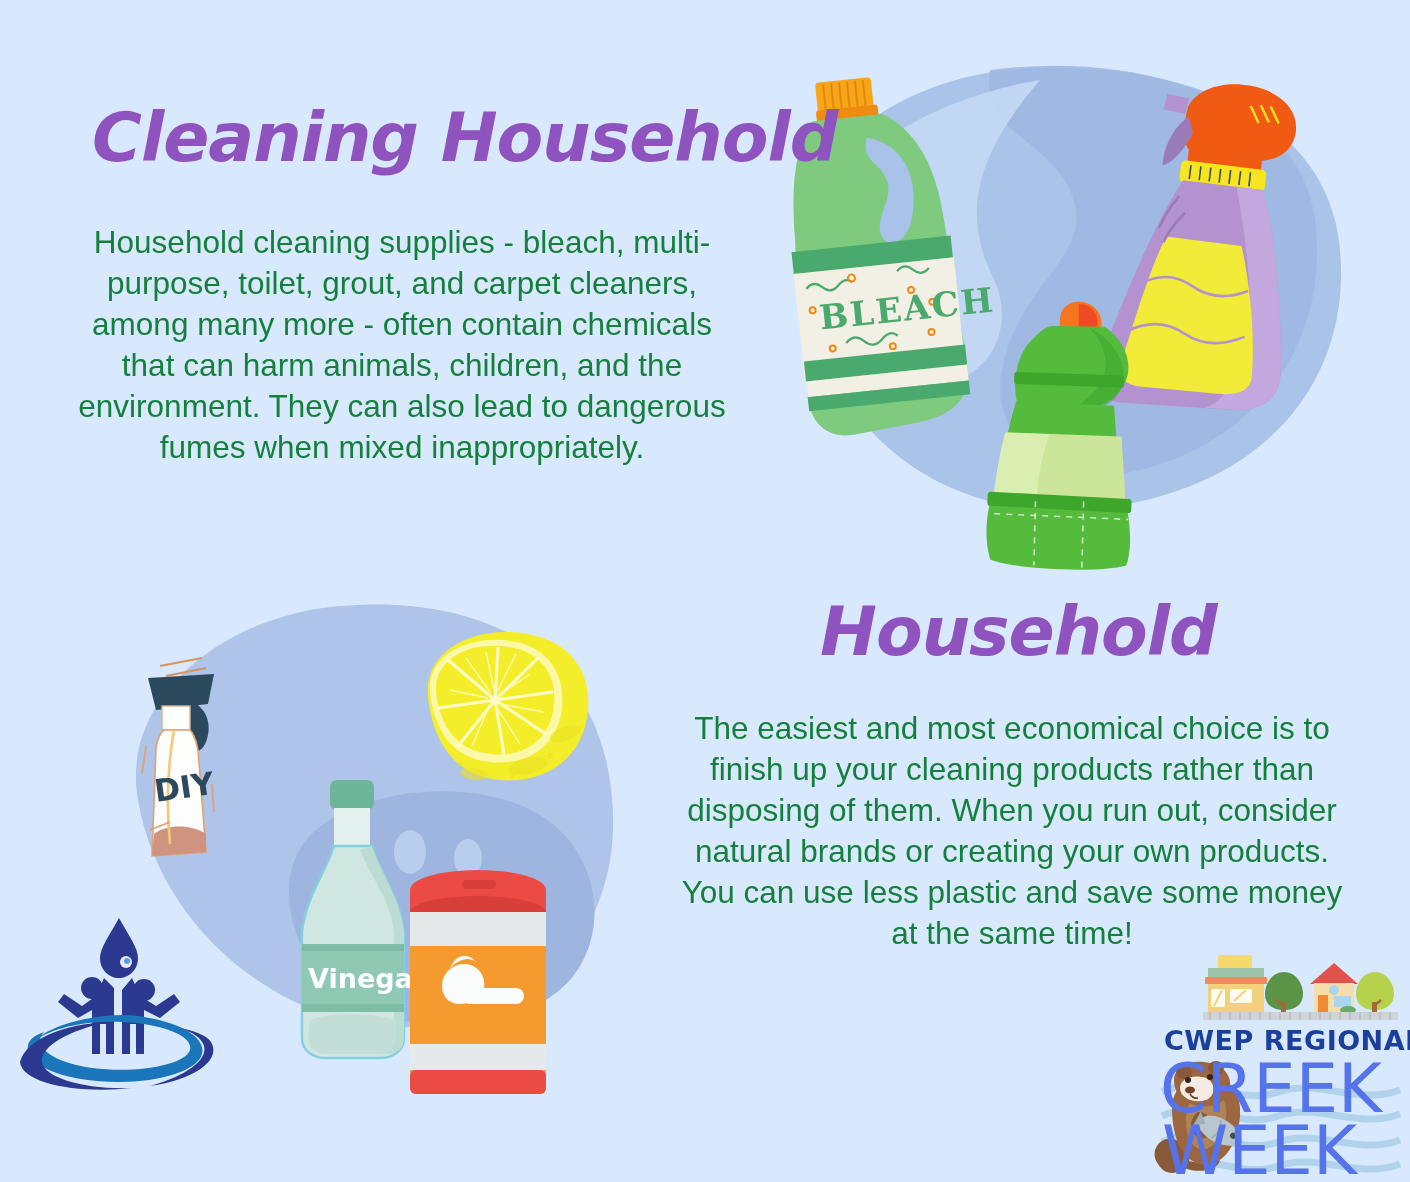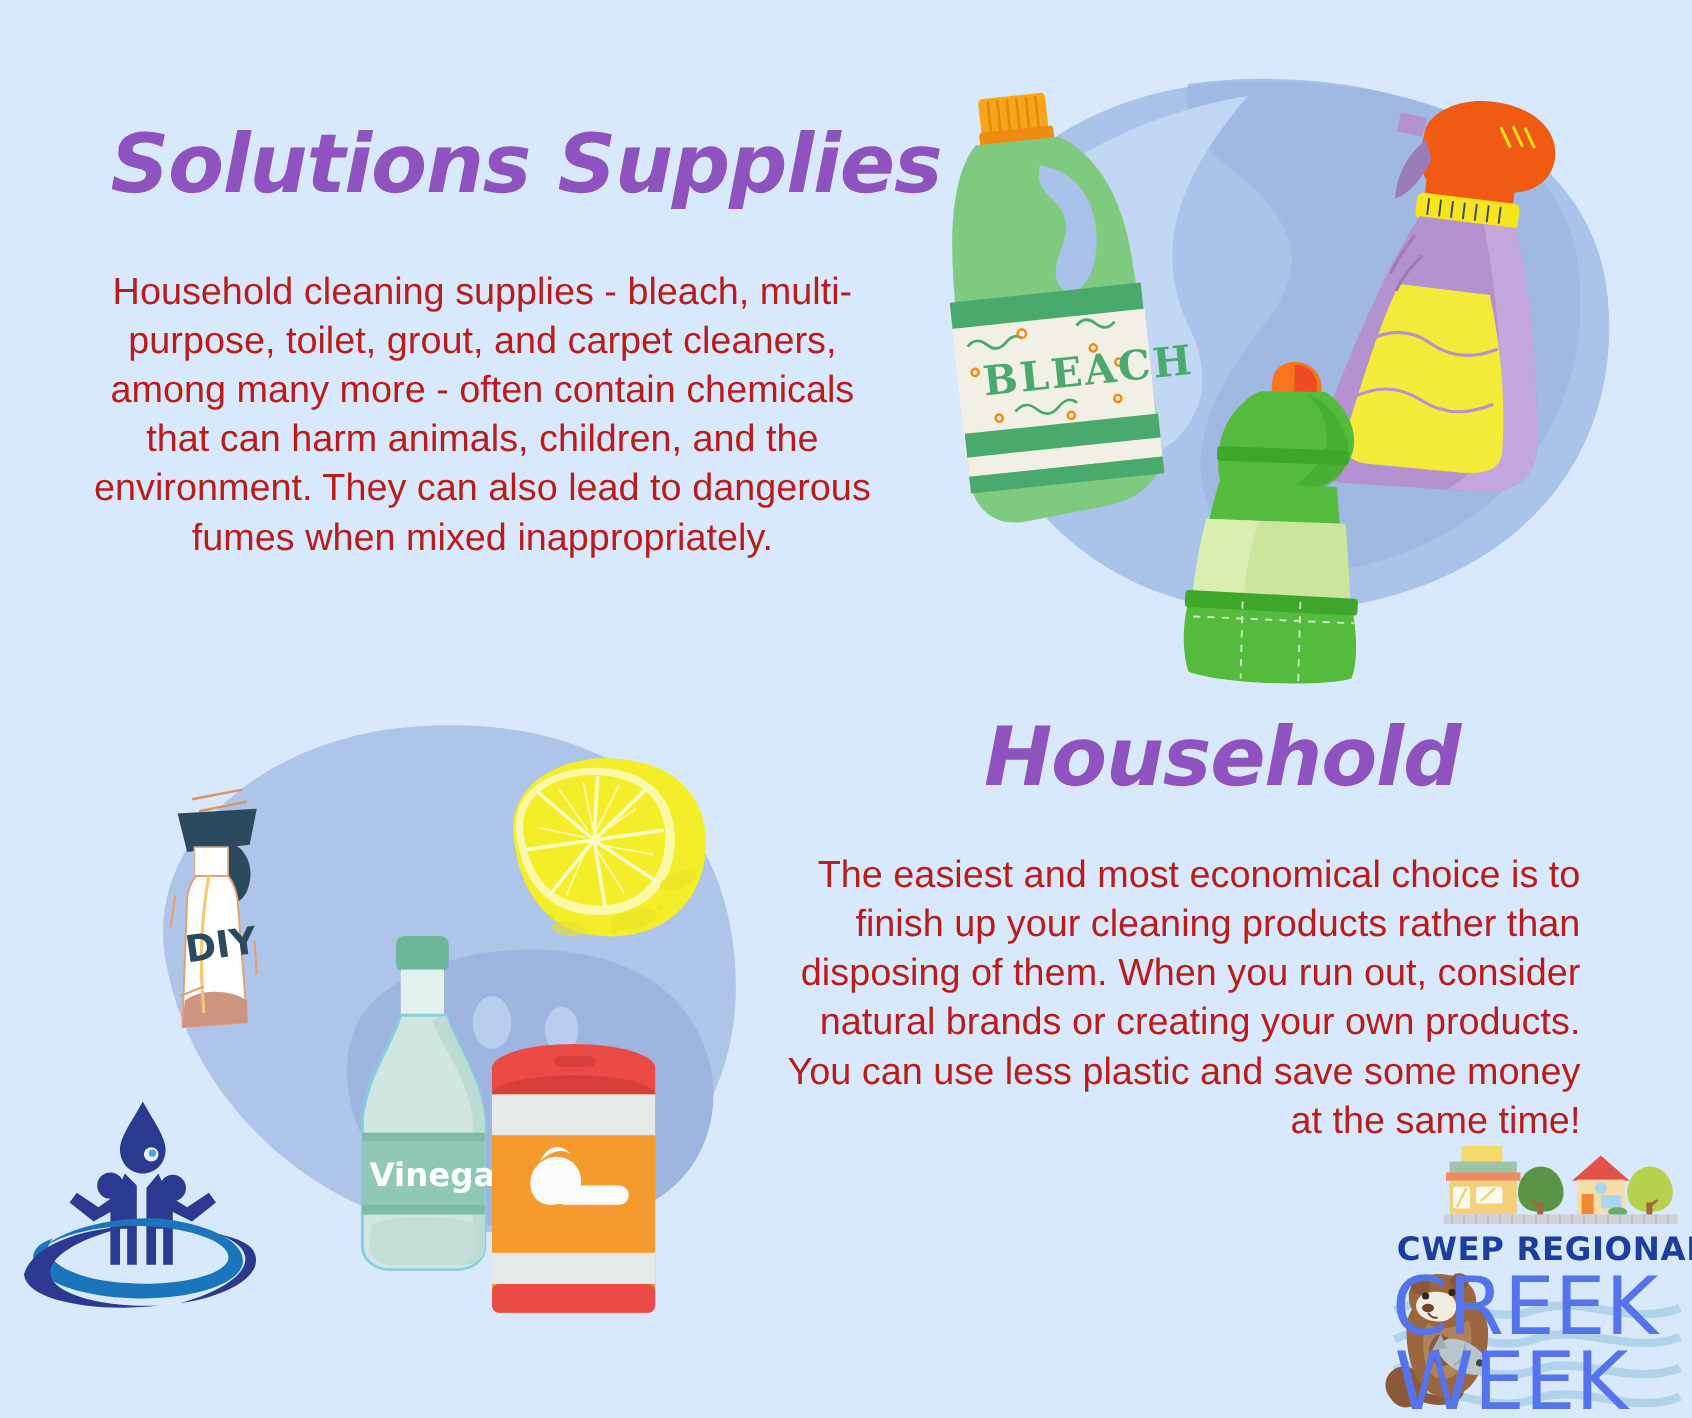--- a/index.html
+++ b/index.html
@@ -22,28 +22,28 @@
     letter-spacing:-1px;
     line-height:1;
     white-space:nowrap;
   }
   #heading-cleaning{left:92px;top:104px;font-size:68px;}
   #heading-solutions{left:820px;top:598px;font-size:68px;}
 
   
   .body-text{
     position:absolute;
-    color:#b91c1c;
+    color:#15803d;
     font-size:31.5px;
     line-height:1.30;
     text-align:center;
     font-family:"Liberation Sans", sans-serif;
   }
   #para-supplies{left:66px;top:222px;width:672px;}
-  #para-solutions{left:645px;top:708px;width:672px;text-align:right;}
+  #para-solutions{left:676px;top:708px;width:672px;}
 
   
   .art{position:absolute;}
   svg{display:block;overflow:visible;}
 
   
   #art-cleaning-products{left:740px;top:40px;width:660px;height:520px;}
   
   #art-diy-products{left:110px;top:590px;width:560px;height:480px;}
 
@@ -171,21 +171,21 @@
         <rect x="14" y="198" width="144" height="14" rx="3" fill="#3da62b" transform="rotate(-2 86 205)"></rect>
         <g stroke="#ffffff" stroke-width="1.6" stroke-dasharray="6 6" fill="none" opacity="0.7">
           <path d="M22 222 L156 216"></path>
             <path d="M62 206 L66 270"></path>
             <path d="M110 202 L114 268"></path>
         </g>
       </g>
     </svg>
   </div>
 
-  <div class="heading" id="heading-cleaning">Solutions Supplies</div>
+  <div class="heading" id="heading-cleaning">Cleaning Household</div>
 
   <div class="body-text" id="para-supplies">Household cleaning supplies - bleach, multi-purpose, toilet, grout, and carpet cleaners, among many more - often contain chemicals that can harm animals, children, and the environment. They can also lead to dangerous fumes when mixed inappropriately.</div>
 
   <div class="art" id="art-diy-products">
     <svg width="560" height="480" viewBox="0 0 560 480">
       <g>
         <path d="M28 210 C10 110 110 26 230 16 C370 4 470 60 496 170 C524 292 470 404 340 432 C200 462 52 352 28 210 Z" fill="#aec4e8"></path>
         <path d="M206 240 C260 194 380 186 440 232 C500 278 500 372 436 410 C368 450 246 440 206 382 C172 332 168 272 206 240 Z" fill="#9db5df"></path>
         <g fill="#b9cdee">
           <ellipse cx="300" cy="262" rx="16" ry="22"></ellipse>

